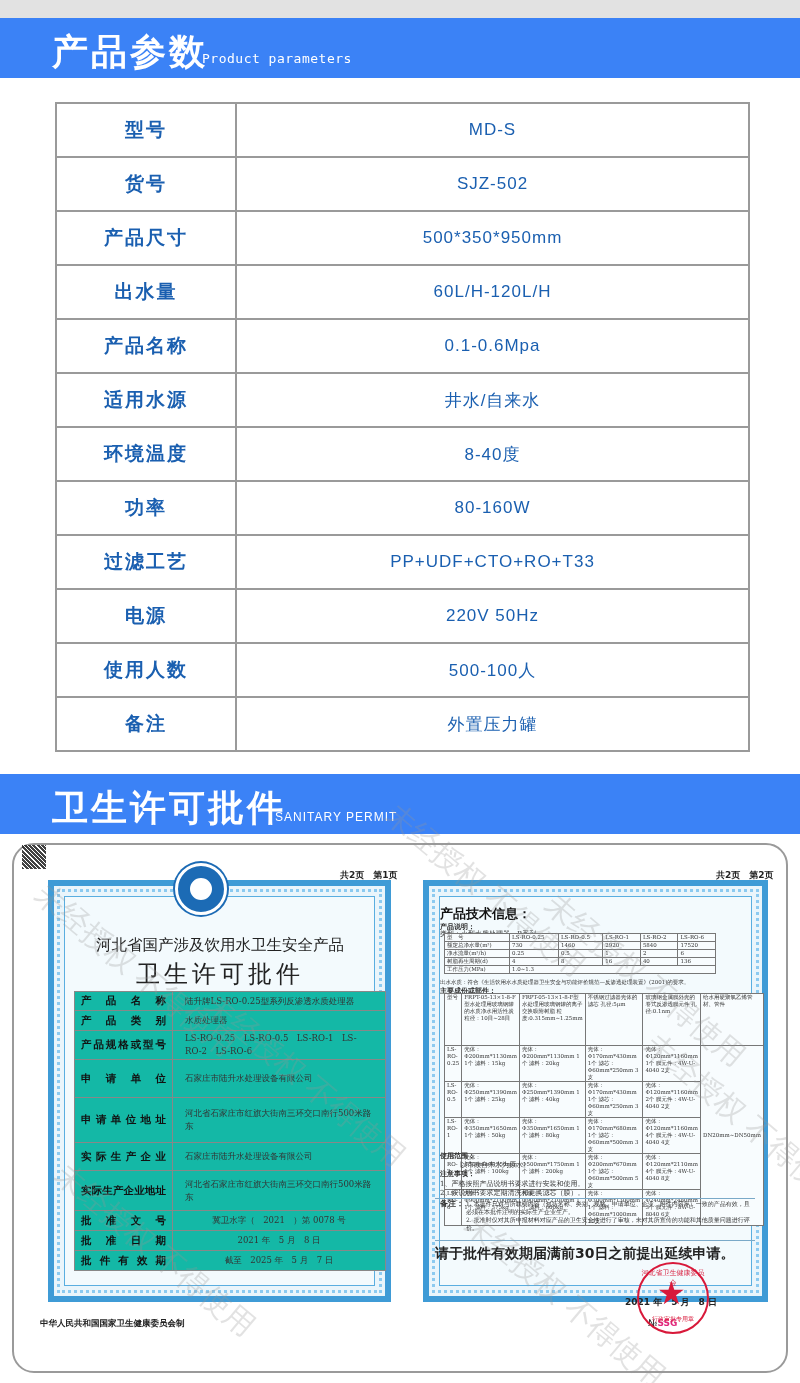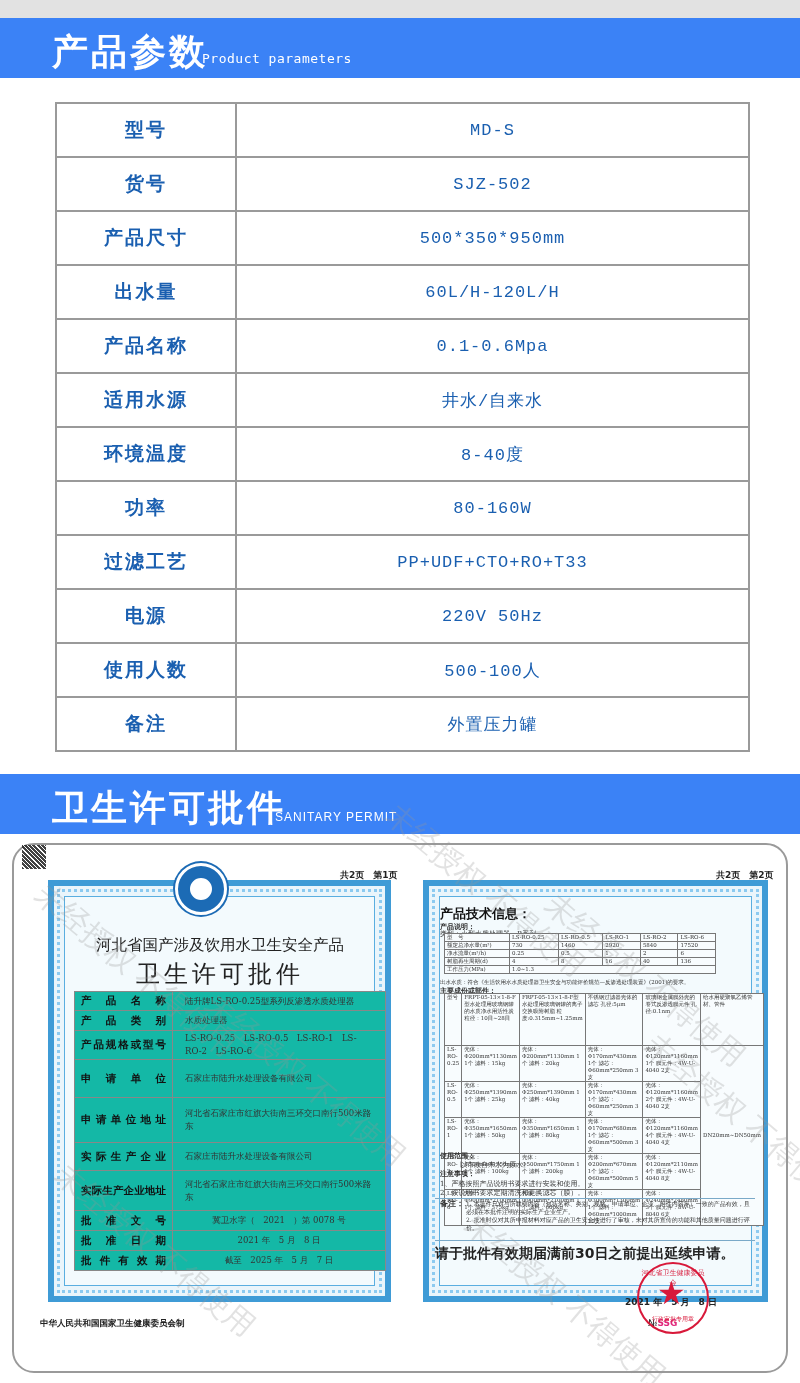--- a/index.html
+++ b/index.html
@@ -10,21 +10,21 @@
   .banner1 { top: 18px; height: 60px; }
   .banner2 { top: 774px; height: 60px; }
   .banner .cn { position: absolute; left: 52px; top: 10px; font-size: 36px; font-weight: bold; letter-spacing: 3px; font-family: "DejaVu Sans", sans-serif; }
   .banner .en { position: absolute; left: 202px; top: 33px; font-size: 13px; font-family: "DejaVu Sans Mono", monospace; letter-spacing: 0.5px; }
   .banner2 .en { left: 275px; top: 36px; font-size: 12px; font-family: "Liberation Sans", sans-serif; letter-spacing: 1px; }
 
   
   .spec { position: absolute; left: 55px; top: 102px; width: 695px; border-collapse: collapse; }
   .spec td { border: 2px solid #9a9a9a; height: 54px; color: #1a5fb0; font-size: 19px; text-align: center; vertical-align: middle; }
   .spec td.k { width: 180px; font-weight: bold; letter-spacing: 2px; }
-  .spec td.v { font-family: Liberation Mono, monospace; font-size: 17px; letter-spacing: 1px; }
+  .spec td.v { font-family: Liberation Sans, sans-serif; font-size: 17px; letter-spacing: 1px; }
 
   
   .frame { position: absolute; left: 12px; top: 843px; width: 776px; height: 530px; border: 2px solid #9a9a9a; border-radius: 22px; background: #fff; overflow: hidden; }
   .qr { position: absolute; left: 22px; top: 845px; width: 24px; height: 24px;
         background: repeating-linear-gradient(45deg,#222 0 2px,#fff 2px 3px), #333; opacity: 0.85; }
 
   .watermark { position: absolute; color: rgba(150,150,150,0.28); font-size: 30px; transform: rotate(40deg); white-space: nowrap; pointer-events: none; z-index: 6; }
 
   .page { position: absolute; background: #eaf5fb; border: 6px solid #3f9bd6; outline: 3px dotted #8ccaf0; outline-offset: -12px; }
   .pageL { left: 48px; top: 880px; width: 343px; height: 422px; }

